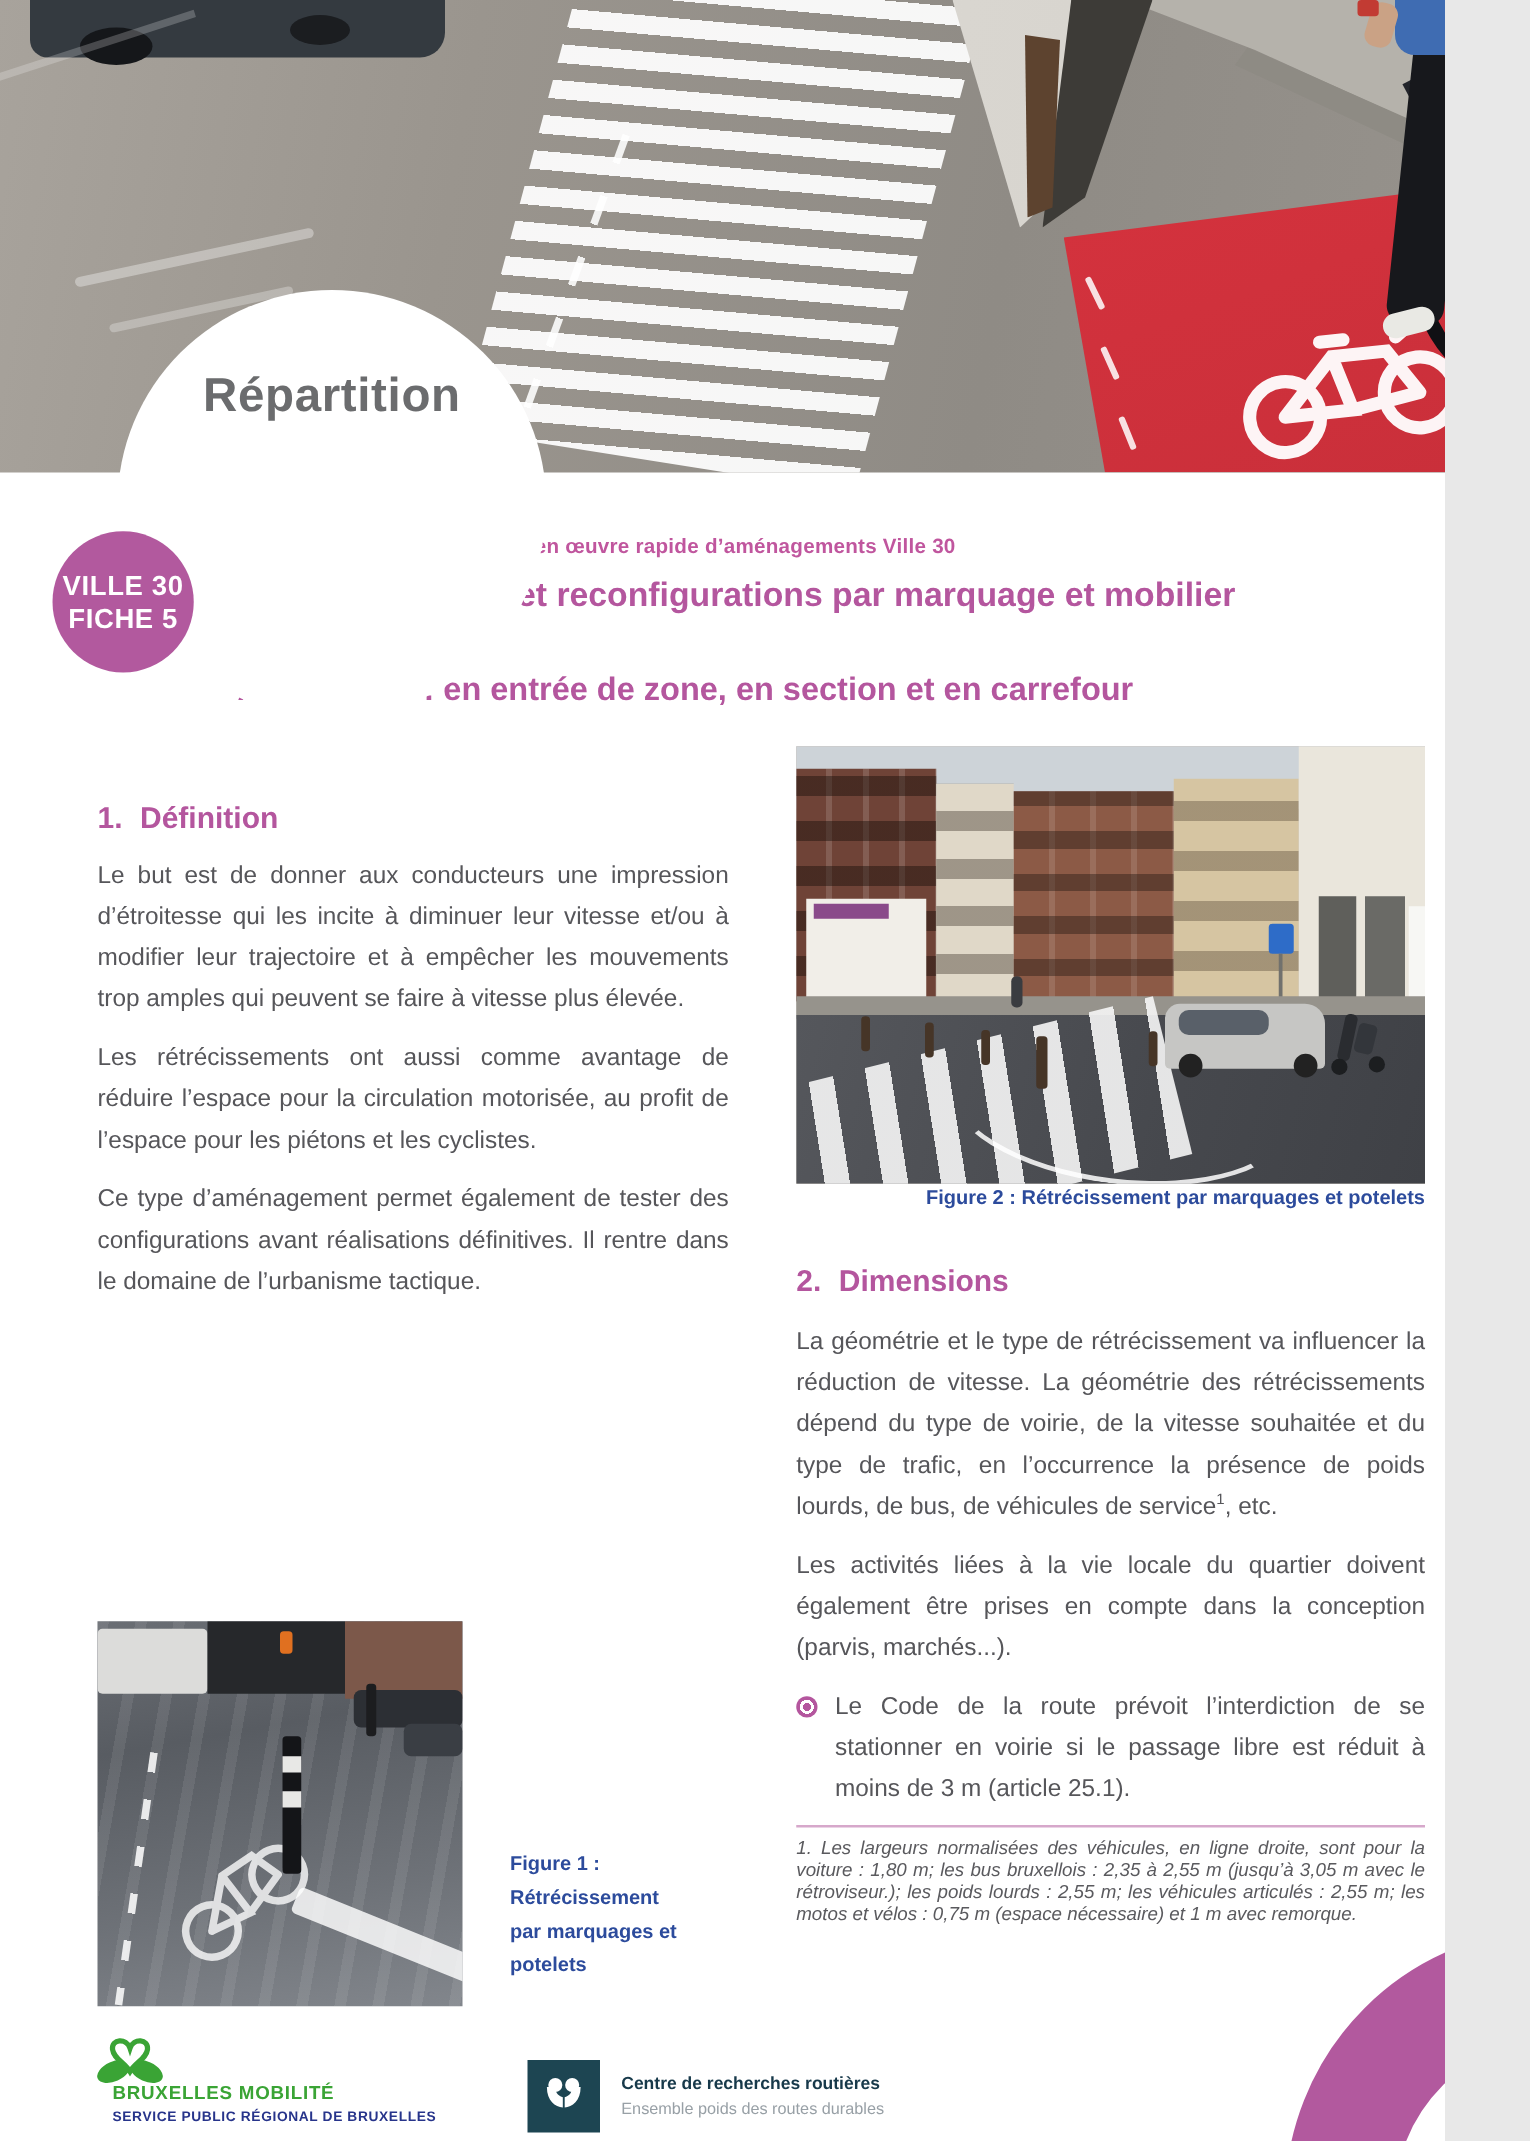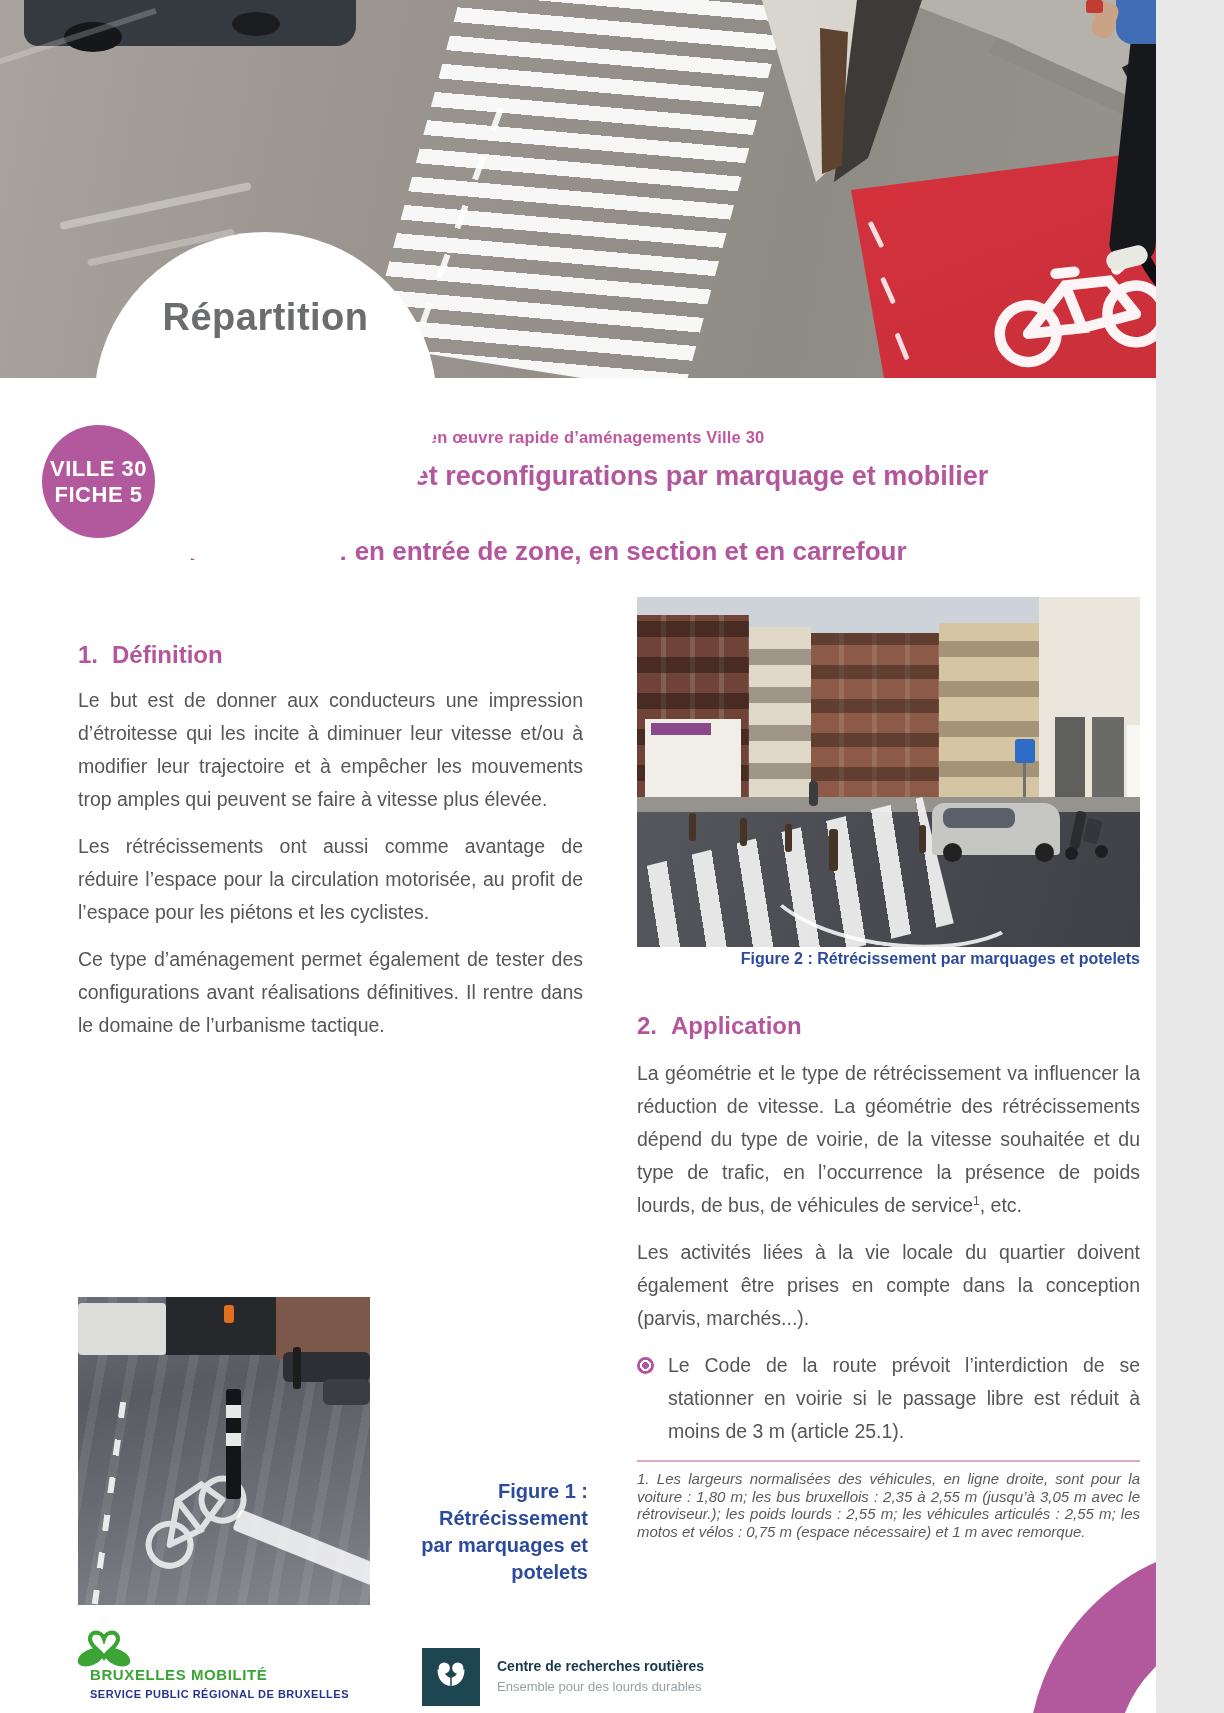--- a/index.html
+++ b/index.html
@@ -131,21 +131,21 @@
   .f1-car2{left:245px;top:82px;width:47px;height:26px;background:#3a3e44;border-radius:6px;}
   .f1-postfar{left:215px;top:50px;width:8px;height:42px;background:#1c1d1f;border-radius:3px;}
   .f1-bollard{left:148px;top:92px;width:15px;height:110px;background:#141518;border-radius:3px;}
   .f1-band1{left:148px;top:108px;width:15px;height:13px;background:#e8e8e6;}
   .f1-band2{left:148px;top:136px;width:15px;height:13px;background:#e8e8e6;}
   .f1-dashes{left:28px;top:104px;width:6px;height:204px;transform:rotate(8deg);
       background:repeating-linear-gradient(180deg,rgba(255,255,255,.85) 0 16px,transparent 16px 38px);}
   .f1-bike{left:40px;top:138px;width:140px;height:140px;transform:rotate(-22deg);}
   .f1-stripe{left:152px;top:244px;width:175px;height:22px;background:rgba(255,255,255,.82);border-radius:4px;transform:rotate(22deg);}
   .fig1-caption{position:absolute;left:408px;top:1478px;width:180px;}
-  .fig1-caption div{font-size:20px;font-weight:700;color:#2c4b9c;line-height:27px;text-align:right;}
+  .fig1-caption div{font-size:16px;font-weight:700;color:#2c4b9c;line-height:27px;}
   
   .bm-logo{position:absolute;left:76px;top:1624px;width:56px;height:44px;}
   .bm-name{position:absolute;left:90px;top:1666px;font-size:15px;font-weight:700;color:#3aa435;letter-spacing:.6px;}
   .bm-sub{position:absolute;left:90px;top:1688px;font-size:11px;font-weight:700;color:#27348b;letter-spacing:.5px;}
   .crr-square{position:absolute;left:422px;top:1648px;width:58px;height:58px;background:#1d4552;}
   .crr-square svg{position:absolute;left:7px;top:8px;}
   .crr-name{position:absolute;left:497px;top:1658px;font-size:14px;font-weight:700;color:#17394a;}
   .crr-sub{position:absolute;left:497px;top:1679px;font-size:13px;color:#98a0a6;}
   
   .page-ring{position:absolute;left:1028px;top:1543px;width:434px;height:434px;border-radius:50%;
@@ -276,21 +276,21 @@
       <div class="f2-w1"></div>
       <div class="f2-w2"></div>
       <div class="f2-scooter"></div>
       <div class="f2-sw1"></div>
       <div class="f2-sw2"></div>
       <div class="f2-shield"></div>
     </div>
     <div class="fig-caption f2-caption">Figure 2 : Rétrécissement par marquages et potelets</div>
 
     <div class="sec-head">
-      <span class="num">2.</span><span>Application</span>
+      <span class="num">2.</span><span>Dimensions</span>
     </div>
     <p class="body-p first"><span>La géométrie et le type de rétrécissement va influencer la réduction de vitesse. La géométrie des rétrécissements dépend du type de voirie, de la vitesse souhaitée et du type de trafic, en l’occurrence la présence de poids lourds, de bus, de véhicules de service</span><sup class="fn">1</sup><span>, etc.</span></p>
     <p class="body-p">Les activités liées à la vie locale du quartier doivent également être prises en compte dans la conception (parvis, marchés...).</p>
 
     <div class="bullet-item">
       <span class="bullet-icon"></span>
       <p class="body-p">Le Code de la route prévoit l’interdiction de se stationner en voirie si le passage libre est réduit à moins de 3 m (article 25.1).</p>
     </div>
 
     <div class="foot-rule"></div>
@@ -309,18 +309,18 @@
     <svg viewBox="0 0 56 56" width="44" height="42">
       <g fill="#ffffff">
         <circle cx="19" cy="16" r="7.5"></circle>
         <path d="M10 18 c0 15 9 21 17 22 l0 -11 c-6 -2 -8 -6 -8 -11 z"></path>
         <circle cx="37" cy="16" r="7.5"></circle>
         <path d="M46 18 c0 15 -9 21 -17 22 l0 -11 c6 -2 8 -6 8 -11 z"></path>
       </g>
     </svg>
   </div>
   <div class="crr-name">Centre de recherches routières</div>
-  <div class="crr-sub">Ensemble pour des lourds durables</div>
+  <div class="crr-sub">Ensemble poids des routes durables</div>
 
   <div class="page-ring"></div>
   <div class="page-num">1</div>
 
 </div>
 
 </body></html>

